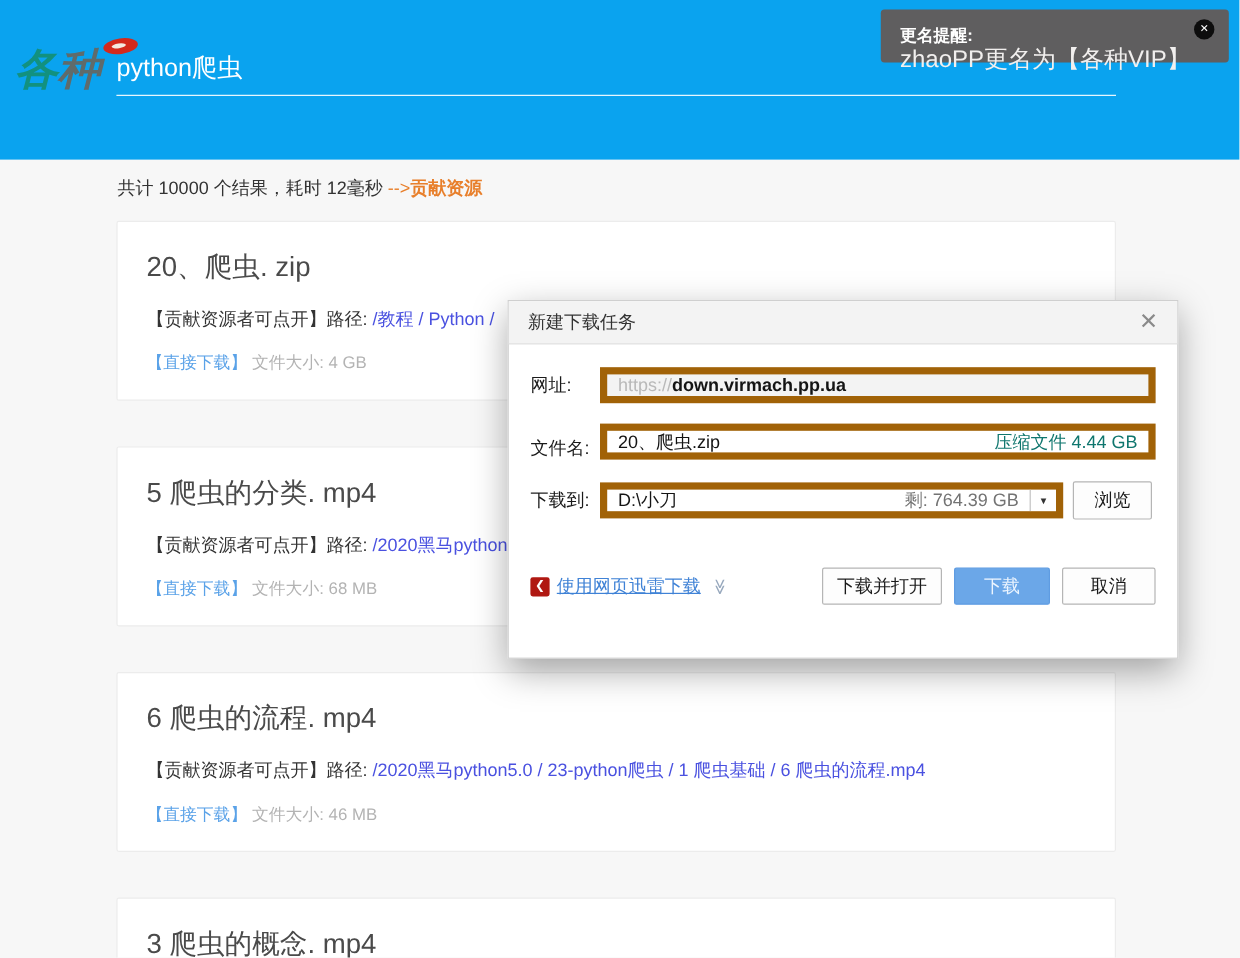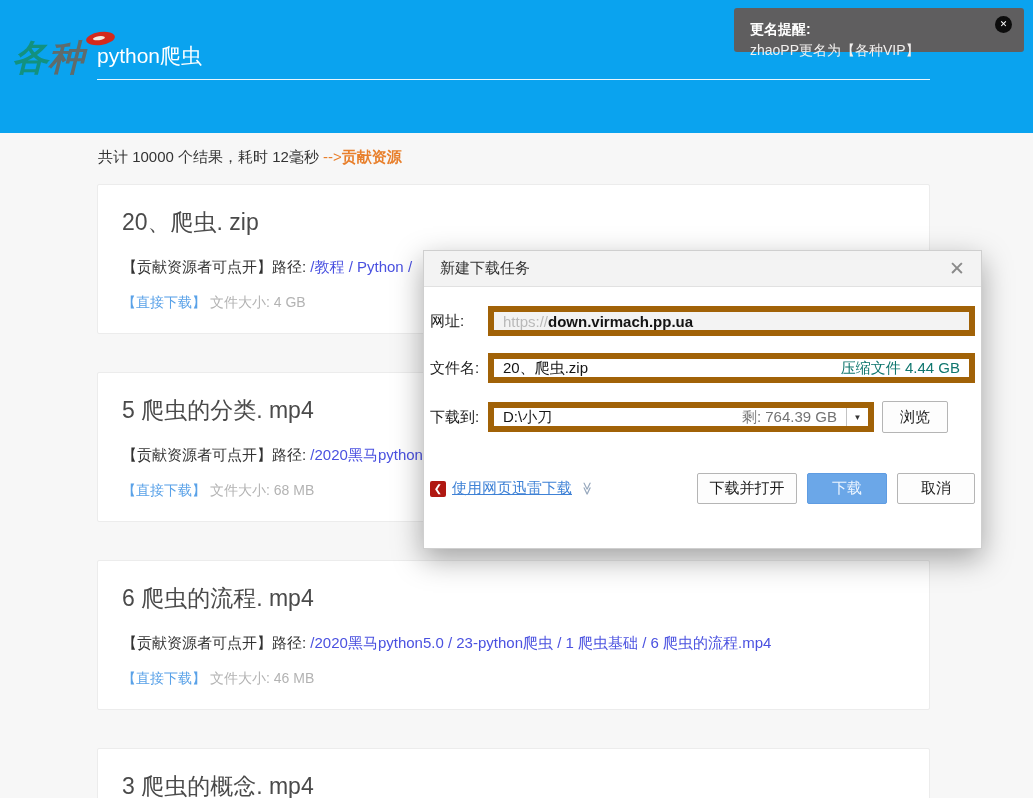--- a/index.html
+++ b/index.html
@@ -17,21 +17,21 @@
     background:#f4e9e0; border-radius:50%; }
   .search-wrap { position:absolute; left:97px; top:44px; width:833px;
     border-bottom:1px solid rgba(255,255,255,0.9); padding-bottom:11px; }
   .search-text { font-size:21px; color:#ffffff; background:transparent; border:none; outline:none; width:100%;
     font-family:inherit; }
 
   
   .toast { position:absolute; top:8px; right:9px; width:290px; height:44px; background:rgba(99,91,88,0.96);
     border-radius:3px; z-index:30; padding:11px 16px; color:#fff; }
   .toast-title { font-size:14px; font-weight:bold; line-height:20px; }
-  .toast-msg { font-size:14px; color:#f1efee; line-height:22px; }
+  .toast-msg { font-size:20px; color:#f1efee; line-height:22px; }
   .toast-close { position:absolute; top:8px; right:12px; width:17px; height:17px; border-radius:50%;
     background:#0d0d0d; color:#fff; font-size:9px; line-height:17px; text-align:center; cursor:pointer; }
 
   
   .results-line { margin:15px 0 0 98px; font-size:15px; color:#333; }
   .results-arrow { color:#e87f2b; }
   .results-link { color:#e87f2b; font-weight:bold; cursor:pointer; }
 
   .card { width:833px; margin:38px 0 0 97px; background:#ffffff; border:1px solid #ececec;
     border-radius:2px; padding:22px 24px; }
@@ -43,24 +43,24 @@
   .card-dl { color:#5aa2e8; cursor:pointer; }
   .card-size { color:#b3b3b3; margin-left:4px; }
 
   
   .dialog { position:absolute; left:423px; top:250px; width:559px; height:299px; background:#fff;
     border:1px solid #cfcfcf; box-shadow:0 10px 28px rgba(0,0,0,0.35); z-index:20; }
   .dlg-titlebar { height:36px; background:#f3f3f3; border-bottom:1px solid #e1e1e1;
     display:flex; align-items:center; padding:0 16px; }
   .dlg-title { font-size:15px; color:#333; }
   .dlg-close { margin-left:auto; font-size:19px; color:#8a8a8a; cursor:pointer; font-weight:300; line-height:19px; }
-  .dlg-body { padding:0 6px; }
+  .dlg-body { padding:0 18px; }
   .dlg-row { display:flex; align-items:center; }
   .row-url { margin-top:19px; }
-  .row-name { margin-top:17px; }
+  .row-name { margin-top:17px;align-items:flex-end; }
   .row-save { margin-top:18px; }
   .dlg-label { width:58px; flex:none; font-size:15px; color:#1a1a1a; }
   .input-box { flex:1; height:30px; border:6px solid #a16207; display:flex; align-items:center;
     padding:0 9px; font-size:15px; background:#fff; white-space:nowrap; overflow:hidden; }
   .input-url { background:#f3f3f3; }
   .url-scheme { color:#b9b9b9; }
   .url-host { color:#141414; font-weight:bold; }
   .url-path { color:#c8c8c8; }
   .fname-value { color:#141414; }
   .fname-meta { margin-left:auto; color:#0f766e; }

